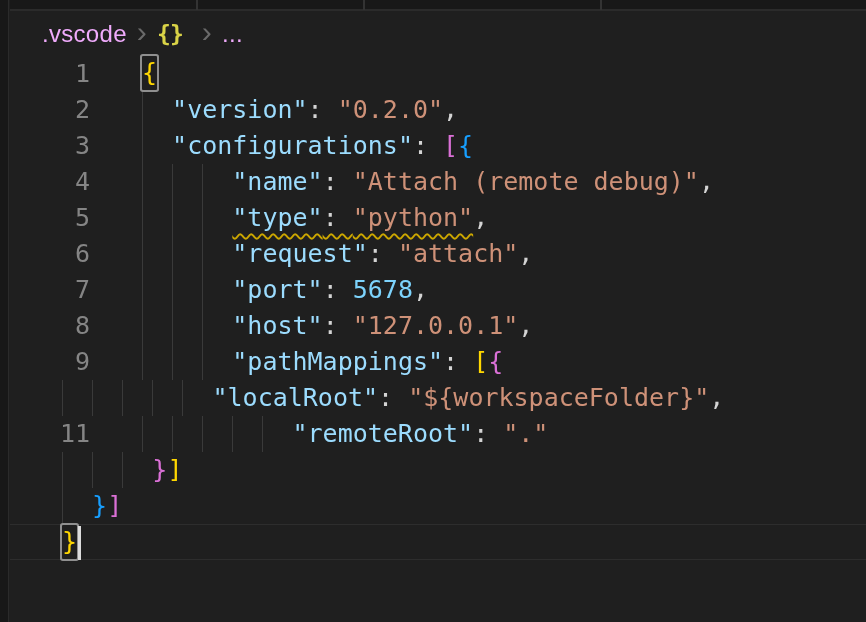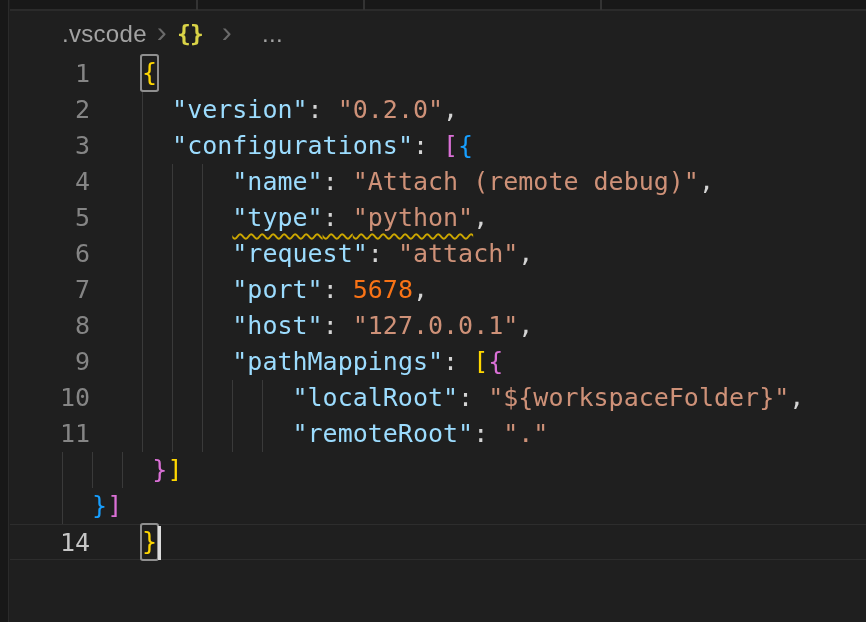--- a/index.html
+++ b/index.html
@@ -24,21 +24,21 @@
     background:#181818; border-bottom:2px solid #2b2b2b;
   }
   .tab-sep { position:absolute; top:0; width:2px; height:10px; background:#333333; }
 
   
   .breadcrumb {
     position:absolute; left:10px; top:13px; right:0; height:42px;
     display:flex; align-items:center; padding-left:32px;
     font-size:24px; color:#9d9d9d; letter-spacing:0.3px;
   }
-  .crumb { color:#a3a3a3;margin-left:20px; }
+  .crumb { color:#f0abfc; }
   .crumb-sep { color:#6a6a6a; font-size:30px; line-height:1; margin:0 10px 4px 10px; }
   .crumb-icon {
     font-family:"DejaVu Sans Mono", monospace; font-size:23px;
     margin-right:9px; font-weight:bold; letter-spacing:-1px;
   }
 
   
   .code {
     position:absolute; left:10px; top:56px; right:0;
     font-family:"DejaVu Sans Mono", monospace; font-size:25px; line-height:36px;
@@ -109,42 +109,40 @@
       <div class="line">
         <span class="lnum">5</span>
         <span class="ltext"><span class="guide" style="left: 0ch;"></span><span class="guide" style="left: 2ch;"></span><span class="guide" style="left: 4ch;"></span>      <span class="squiggle" style="text-decoration-color: rgb(204, 167, 0);"><span style="color: rgb(156, 220, 254);">"type"</span><span style="color: rgb(212, 212, 212);">: </span><span style="color: rgb(206, 145, 120);">"python"</span></span><span style="color: rgb(212, 212, 212);">,</span></span>
       </div>
       <div class="line">
         <span class="lnum">6</span>
         <span class="ltext"><span class="guide" style="left: 0ch;"></span><span class="guide" style="left: 2ch;"></span><span class="guide" style="left: 4ch;"></span>      <span style="color: rgb(156, 220, 254);">"request"</span><span style="color: rgb(212, 212, 212);">: </span><span style="color: rgb(206, 145, 120);">"attach"</span><span style="color: rgb(212, 212, 212);">,</span></span>
       </div>
       <div class="line">
         <span class="lnum">7</span>
-        <span class="ltext"><span class="guide" style="left: 0ch;"></span><span class="guide" style="left: 2ch;"></span><span class="guide" style="left: 4ch;"></span>      <span style="color: rgb(156, 220, 254);">"port"</span><span style="color: rgb(212, 212, 212);">: </span><span style="color: #f97316;">5678</span><span style="color: rgb(212, 212, 212);">,</span></span>
+        <span class="ltext"><span class="guide" style="left: 0ch;"></span><span class="guide" style="left: 2ch;"></span><span class="guide" style="left: 4ch;"></span>      <span style="color: rgb(156, 220, 254);">"port"</span><span style="color: rgb(212, 212, 212);">: </span><span style="color: #7dd3fc;">5678</span><span style="color: rgb(212, 212, 212);">,</span></span>
       </div>
       <div class="line">
         <span class="lnum">8</span>
         <span class="ltext"><span class="guide" style="left: 0ch;"></span><span class="guide" style="left: 2ch;"></span><span class="guide" style="left: 4ch;"></span>      <span style="color: rgb(156, 220, 254);">"host"</span><span style="color: rgb(212, 212, 212);">: </span><span style="color: rgb(206, 145, 120);">"127.0.0.1"</span><span style="color: rgb(212, 212, 212);">,</span></span>
       </div>
       <div class="line">
         <span class="lnum">9</span>
         <span class="ltext"><span class="guide" style="left: 0ch;"></span><span class="guide" style="left: 2ch;"></span><span class="guide" style="left: 4ch;"></span>      <span style="color: rgb(156, 220, 254);">"pathMappings"</span><span style="color: rgb(212, 212, 212);">: </span><span style="color: rgb(255, 215, 0);">[</span><span style="color: rgb(218, 112, 214);">{</span></span>
       </div>
       <div class="line">
-        <span class="lnum">10</span>
         <span class="ltext"><span class="guide" style="left: 0ch;"></span><span class="guide" style="left: 2ch;"></span><span class="guide" style="left: 4ch;"></span><span class="guide" style="left: 6ch;"></span><span class="guide" style="left: 8ch;"></span>          <span style="color: rgb(156, 220, 254);">"localRoot"</span><span style="color: rgb(212, 212, 212);">: </span><span style="color: rgb(206, 145, 120);">"${workspaceFolder}"</span><span style="color: rgb(212, 212, 212);">,</span></span>
       </div>
       <div class="line">
         <span class="lnum">11</span>
         <span class="ltext"><span class="guide" style="left: 0ch;"></span><span class="guide" style="left: 2ch;"></span><span class="guide" style="left: 4ch;"></span><span class="guide" style="left: 6ch;"></span><span class="guide" style="left: 8ch;"></span>          <span style="color: rgb(156, 220, 254);">"remoteRoot"</span><span style="color: rgb(212, 212, 212);">: </span><span style="color: rgb(206, 145, 120);">"."</span></span>
       </div>
       <div class="line">
         <span class="ltext"><span class="guide" style="left: 0ch;"></span><span class="guide" style="left: 2ch;"></span><span class="guide" style="left: 4ch;"></span>      <span style="color: rgb(218, 112, 214);">}</span><span style="color: rgb(255, 215, 0);">]</span></span>
       </div>
       <div class="line">
         <span class="ltext"><span class="guide" style="left: 0ch;"></span>  <span style="color: rgb(23, 159, 255);">}</span><span style="color: rgb(218, 112, 214);">]</span></span>
       </div>
       <div class="line current">
-        <span class="lnum">14</span>
         <span class="ltext"><span class="brk-box" style="color: rgb(255, 215, 0);">}</span><span class="cursor" style="left: calc(1ch + 1px);"></span></span>
       </div>
     </div>
 </div>
 
 </body></html>

